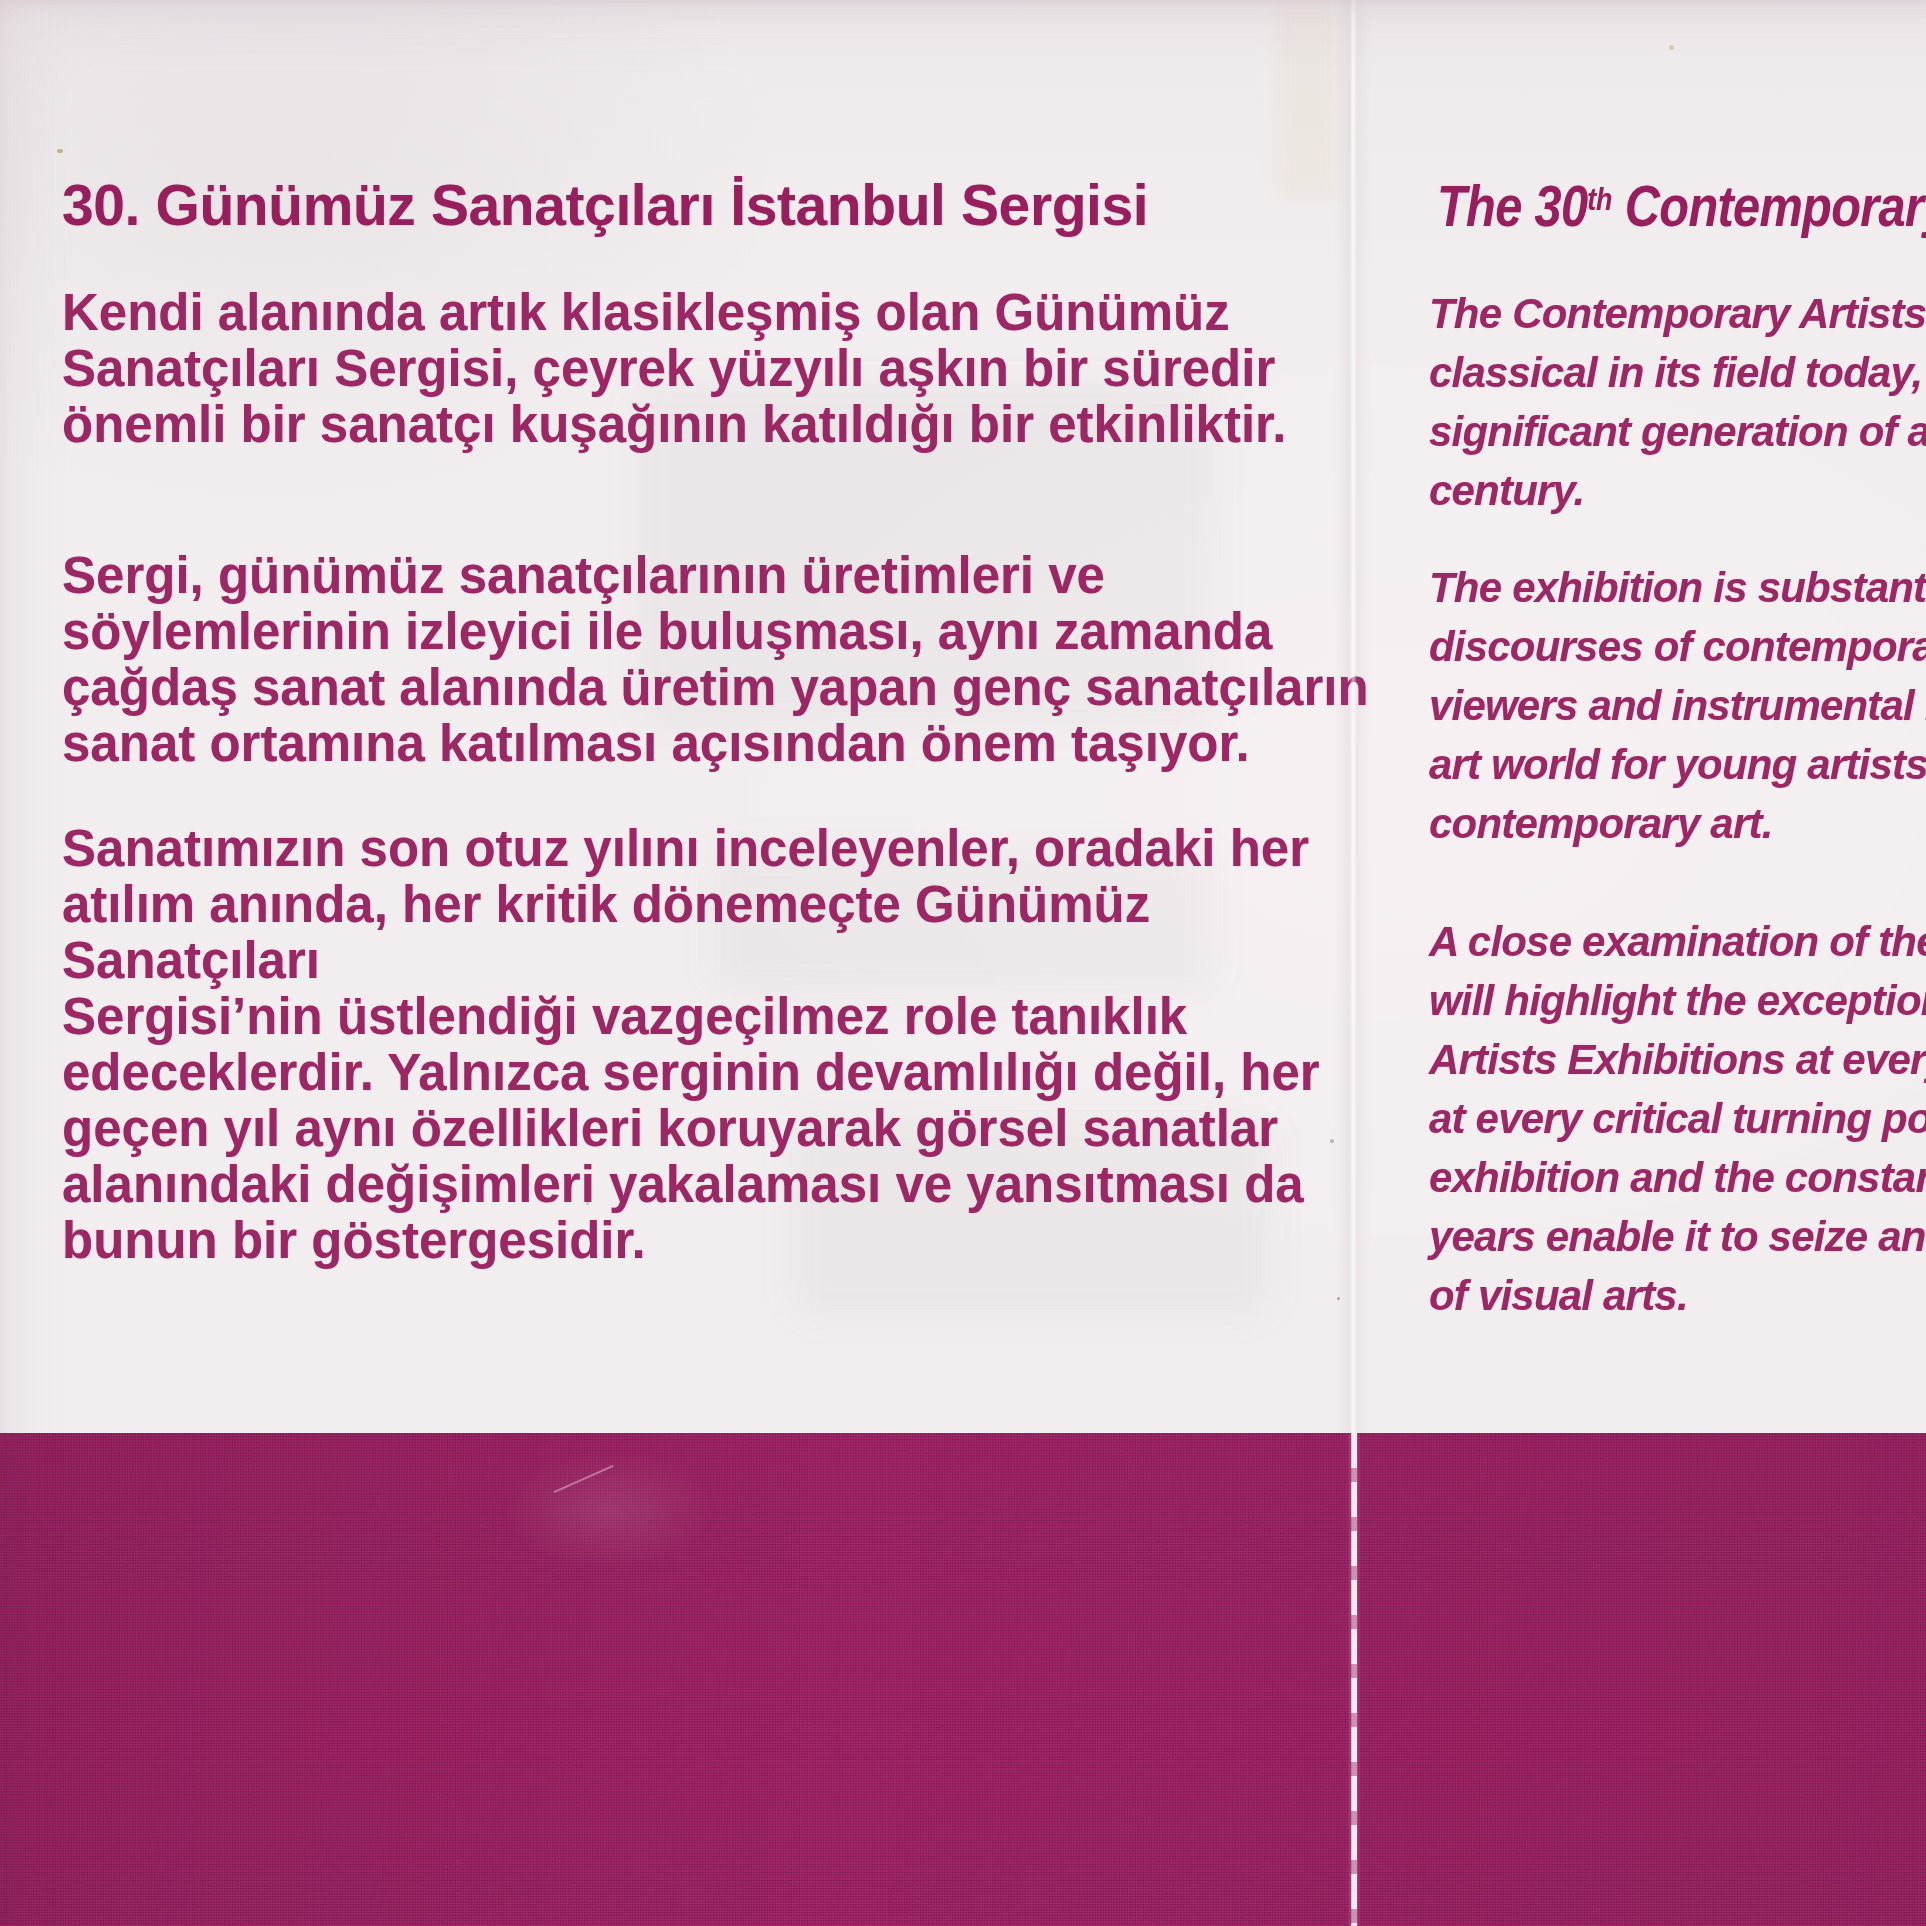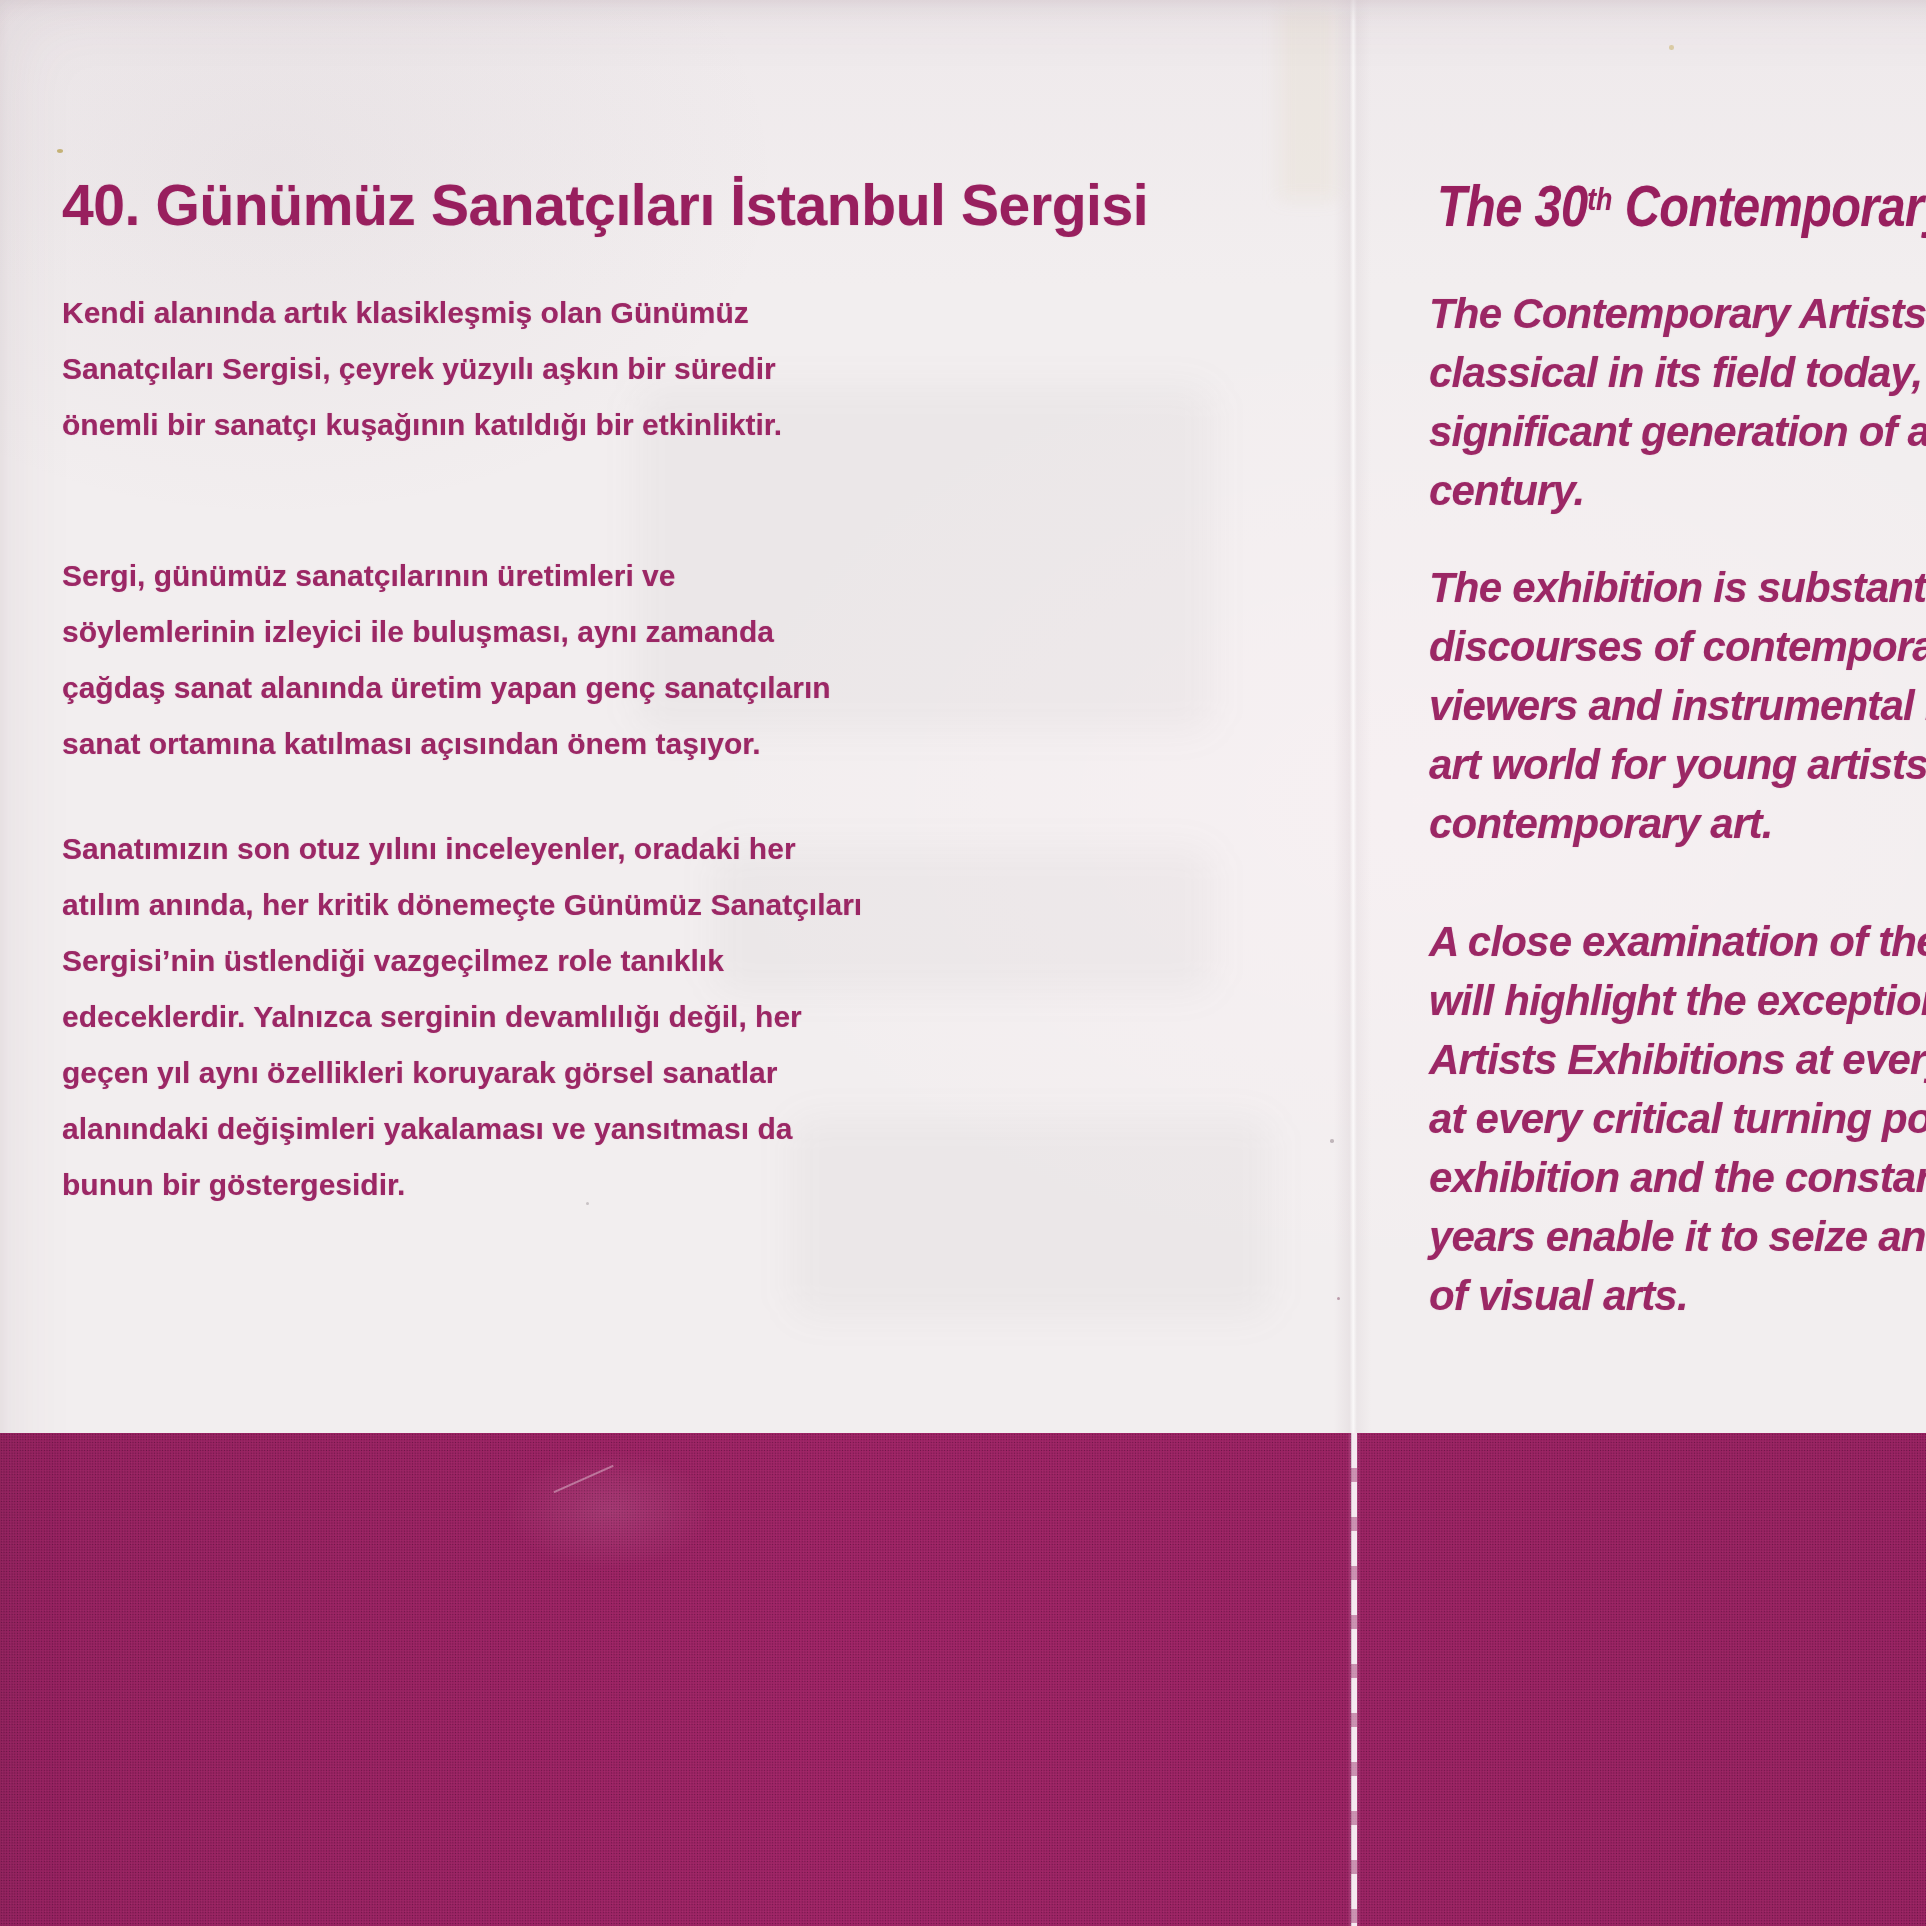--- a/index.html
+++ b/index.html
@@ -69,21 +69,21 @@
   .title-en{
     left:1437px;top:174px;width:1502px;
     font-size:58px;line-height:1.1;font-weight:bold;font-style:italic;
     letter-spacing:-0.8px;color:var(--title-magenta);
     transform:scaleX(0.84);transform-origin:0 50%;
     text-shadow:0 0 1.2px rgba(152,31,94,0.35);
   }
   .title-en sup{font-size:0.55em;vertical-align:baseline;position:relative;top:-0.5em;letter-spacing:-0.4px;}
   .body-tr{
     left:62px;width:1348px;
-    font-size:30px;line-height:56px;font-weight:bold;
+    font-size:51px;line-height:56px;font-weight:bold;
     color:var(--text-magenta);
     text-shadow:0 0 1.2px rgba(155,39,101,0.30);
   }
   .body-en{
     left:1429px;width:1294px;
     font-size:42px;line-height:59px;font-weight:bold;font-style:italic;
     letter-spacing:-0.8px;color:var(--text-magenta);
     text-shadow:0 0 1.2px rgba(155,39,101,0.30);
   }
   .p-l1{top:285px;} .p-l2{top:524px;margin-top:24px;} .p-l3{top:821px;}
@@ -114,21 +114,21 @@
 
   <div class="paper-tone"></div>
 
   <div class="ghost g1"></div>
   <div class="ghost g2"></div>
   <div class="ghost g3"></div>
 
   <div class="magenta-panel"></div>
 
   <section>
-    <h1 class="col-text title-tr">40. Günümüz Sanatçıları İstanbul Sergisi</h1>
+    <h1 class="col-text title-tr">30. Günümüz Sanatçıları İstanbul Sergisi</h1>
     <p class="col-text body-tr p-l1">Kendi alanında artık klasikleşmiş olan Günümüz
 Sanatçıları Sergisi, çeyrek yüzyılı aşkın bir süredir
 önemli bir sanatçı kuşağının katıldığı bir etkinliktir.</p>
     <p class="col-text body-tr p-l2">Sergi, günümüz sanatçılarının üretimleri ve
 söylemlerinin izleyici ile buluşması, aynı zamanda
 çağdaş sanat alanında üretim yapan genç sanatçıların
 sanat ortamına katılması açısından önem taşıyor.</p>
     <p class="col-text body-tr p-l3">Sanatımızın son otuz yılını inceleyenler, oradaki her
 atılım anında, her kritik dönemeçte Günümüz Sanatçıları
 Sergisi’nin üstlendiği vazgeçilmez role tanıklık

